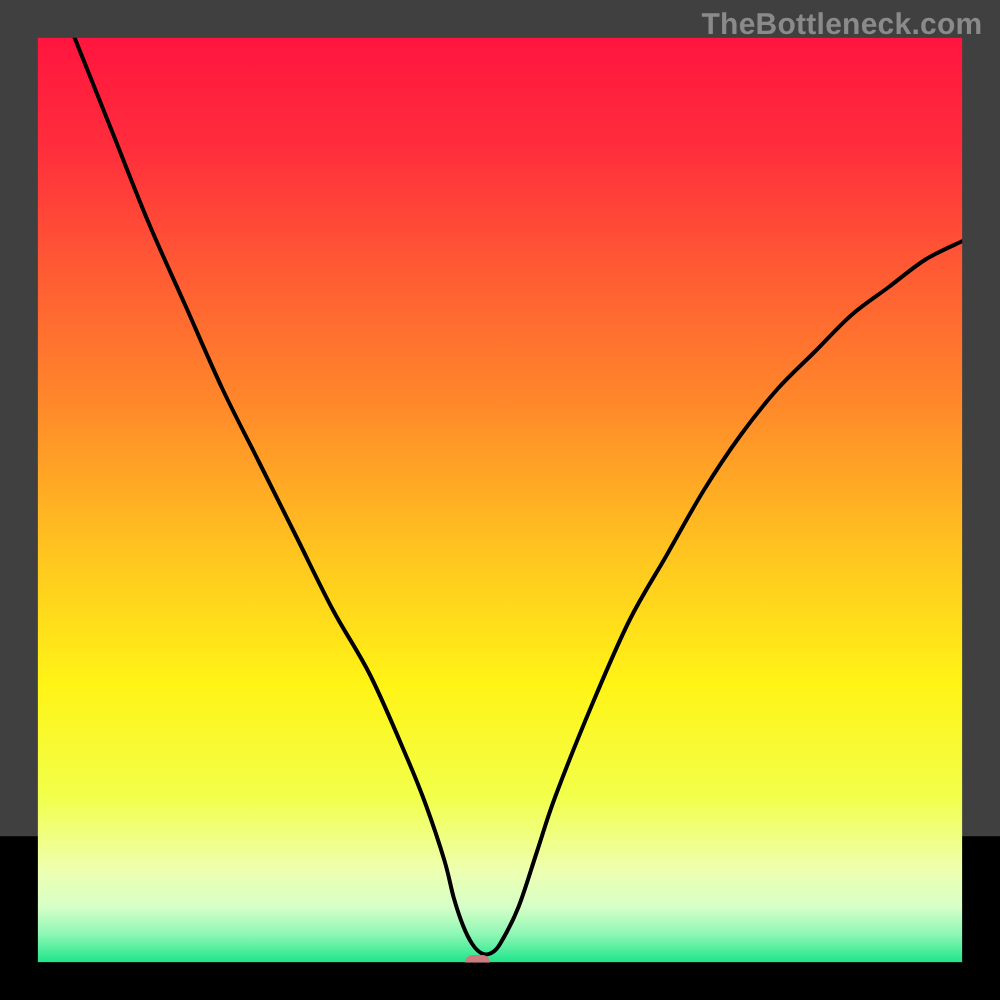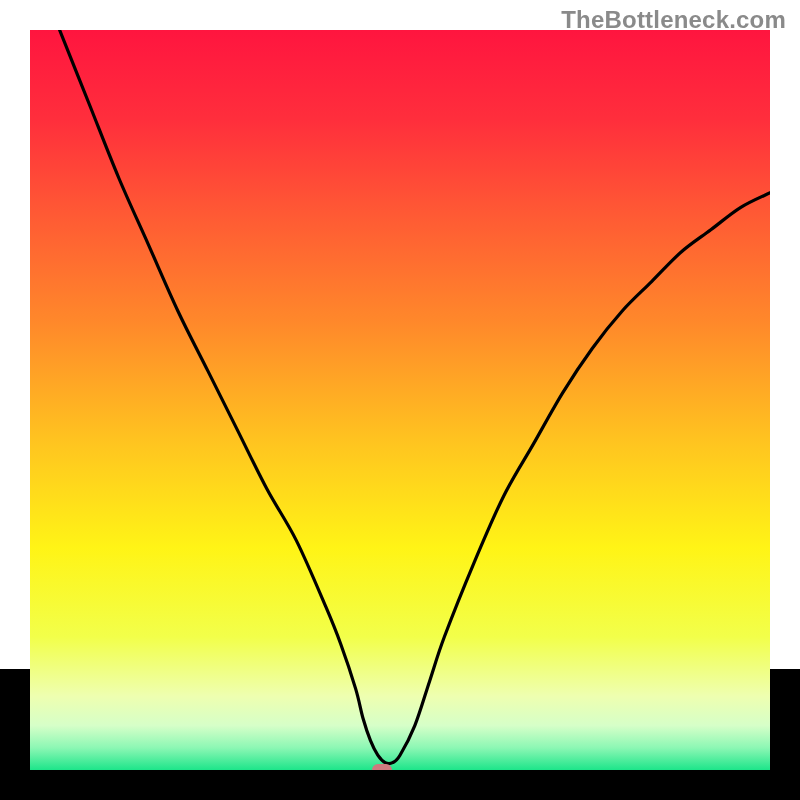--- a/index.html
+++ b/index.html
@@ -9,21 +9,21 @@
     height: 800px;
     background: #000;
     overflow: hidden;
   }
   .frame {
     position: absolute;
     left: 0;
     top: 0;
     width: 800px;
     height: 669px;
-    background: #ffffff;
+    background: #404040;
   }
   .watermark {
     position: absolute;
     top: 6px;
     right: 14px;
     font-family: Arial, Helvetica, sans-serif;
     font-size: 24px;
     font-weight: 600;
     color: #8a8a8a;
     letter-spacing: 0.2px;

